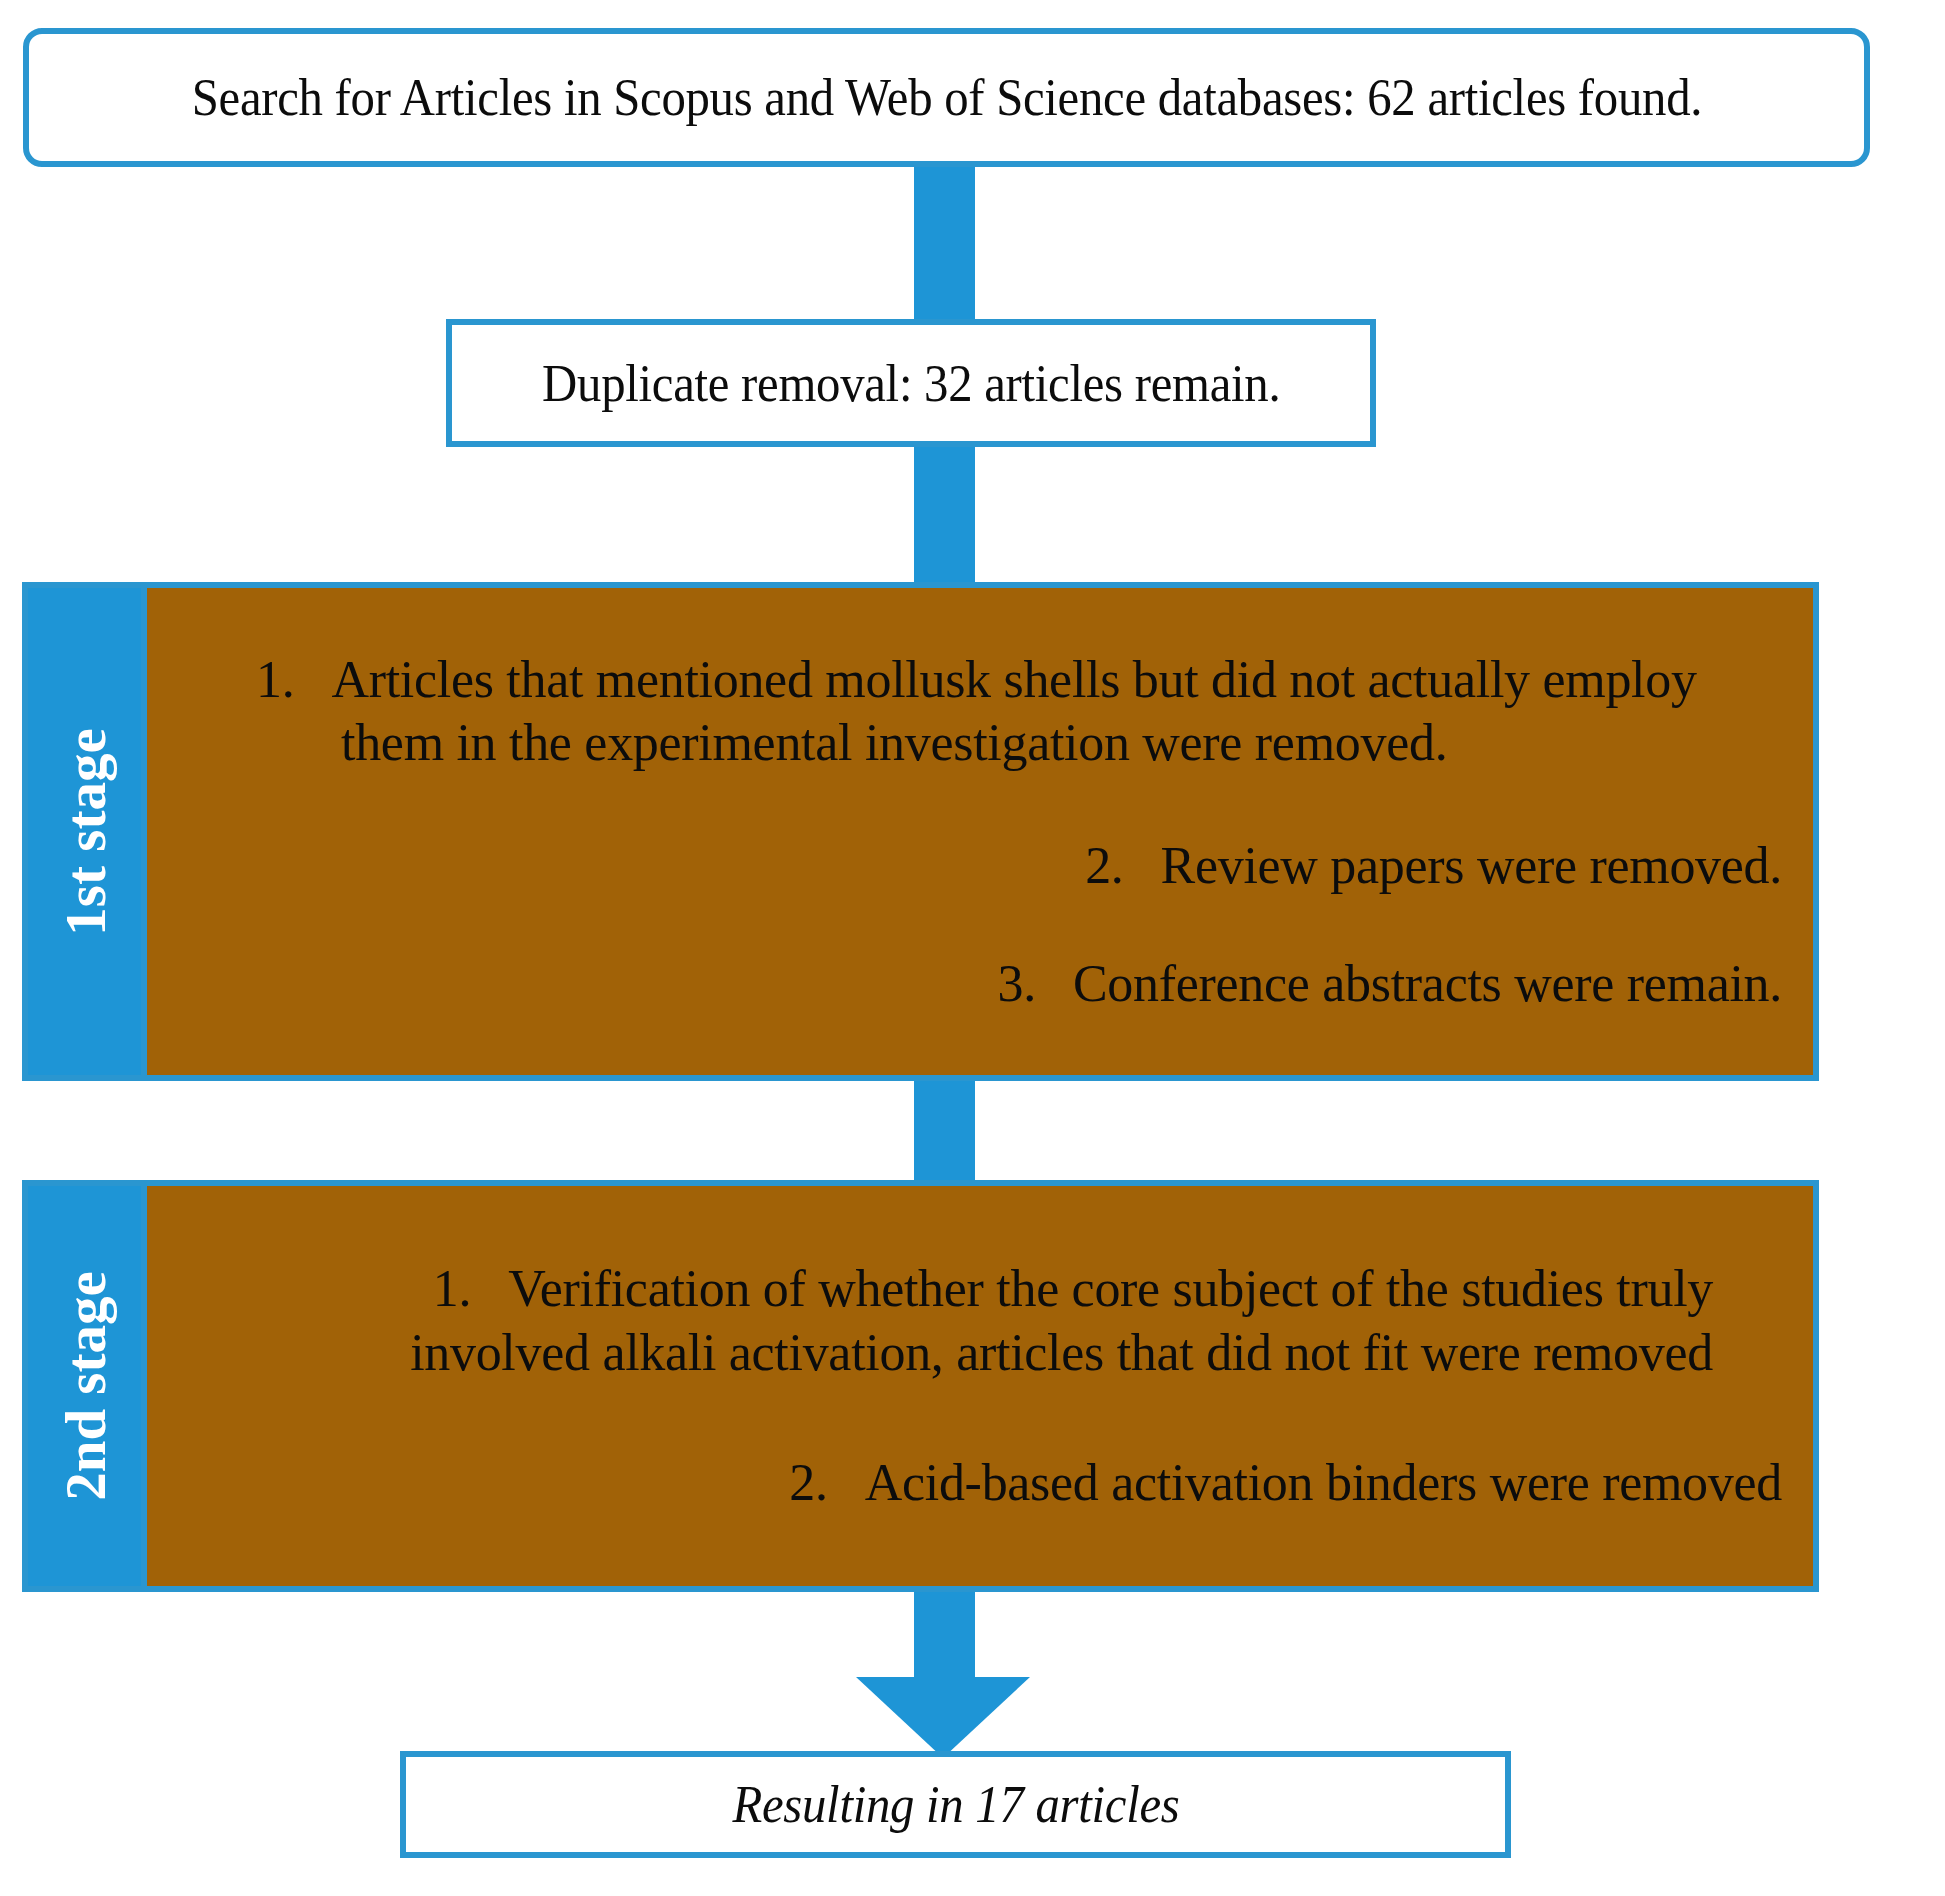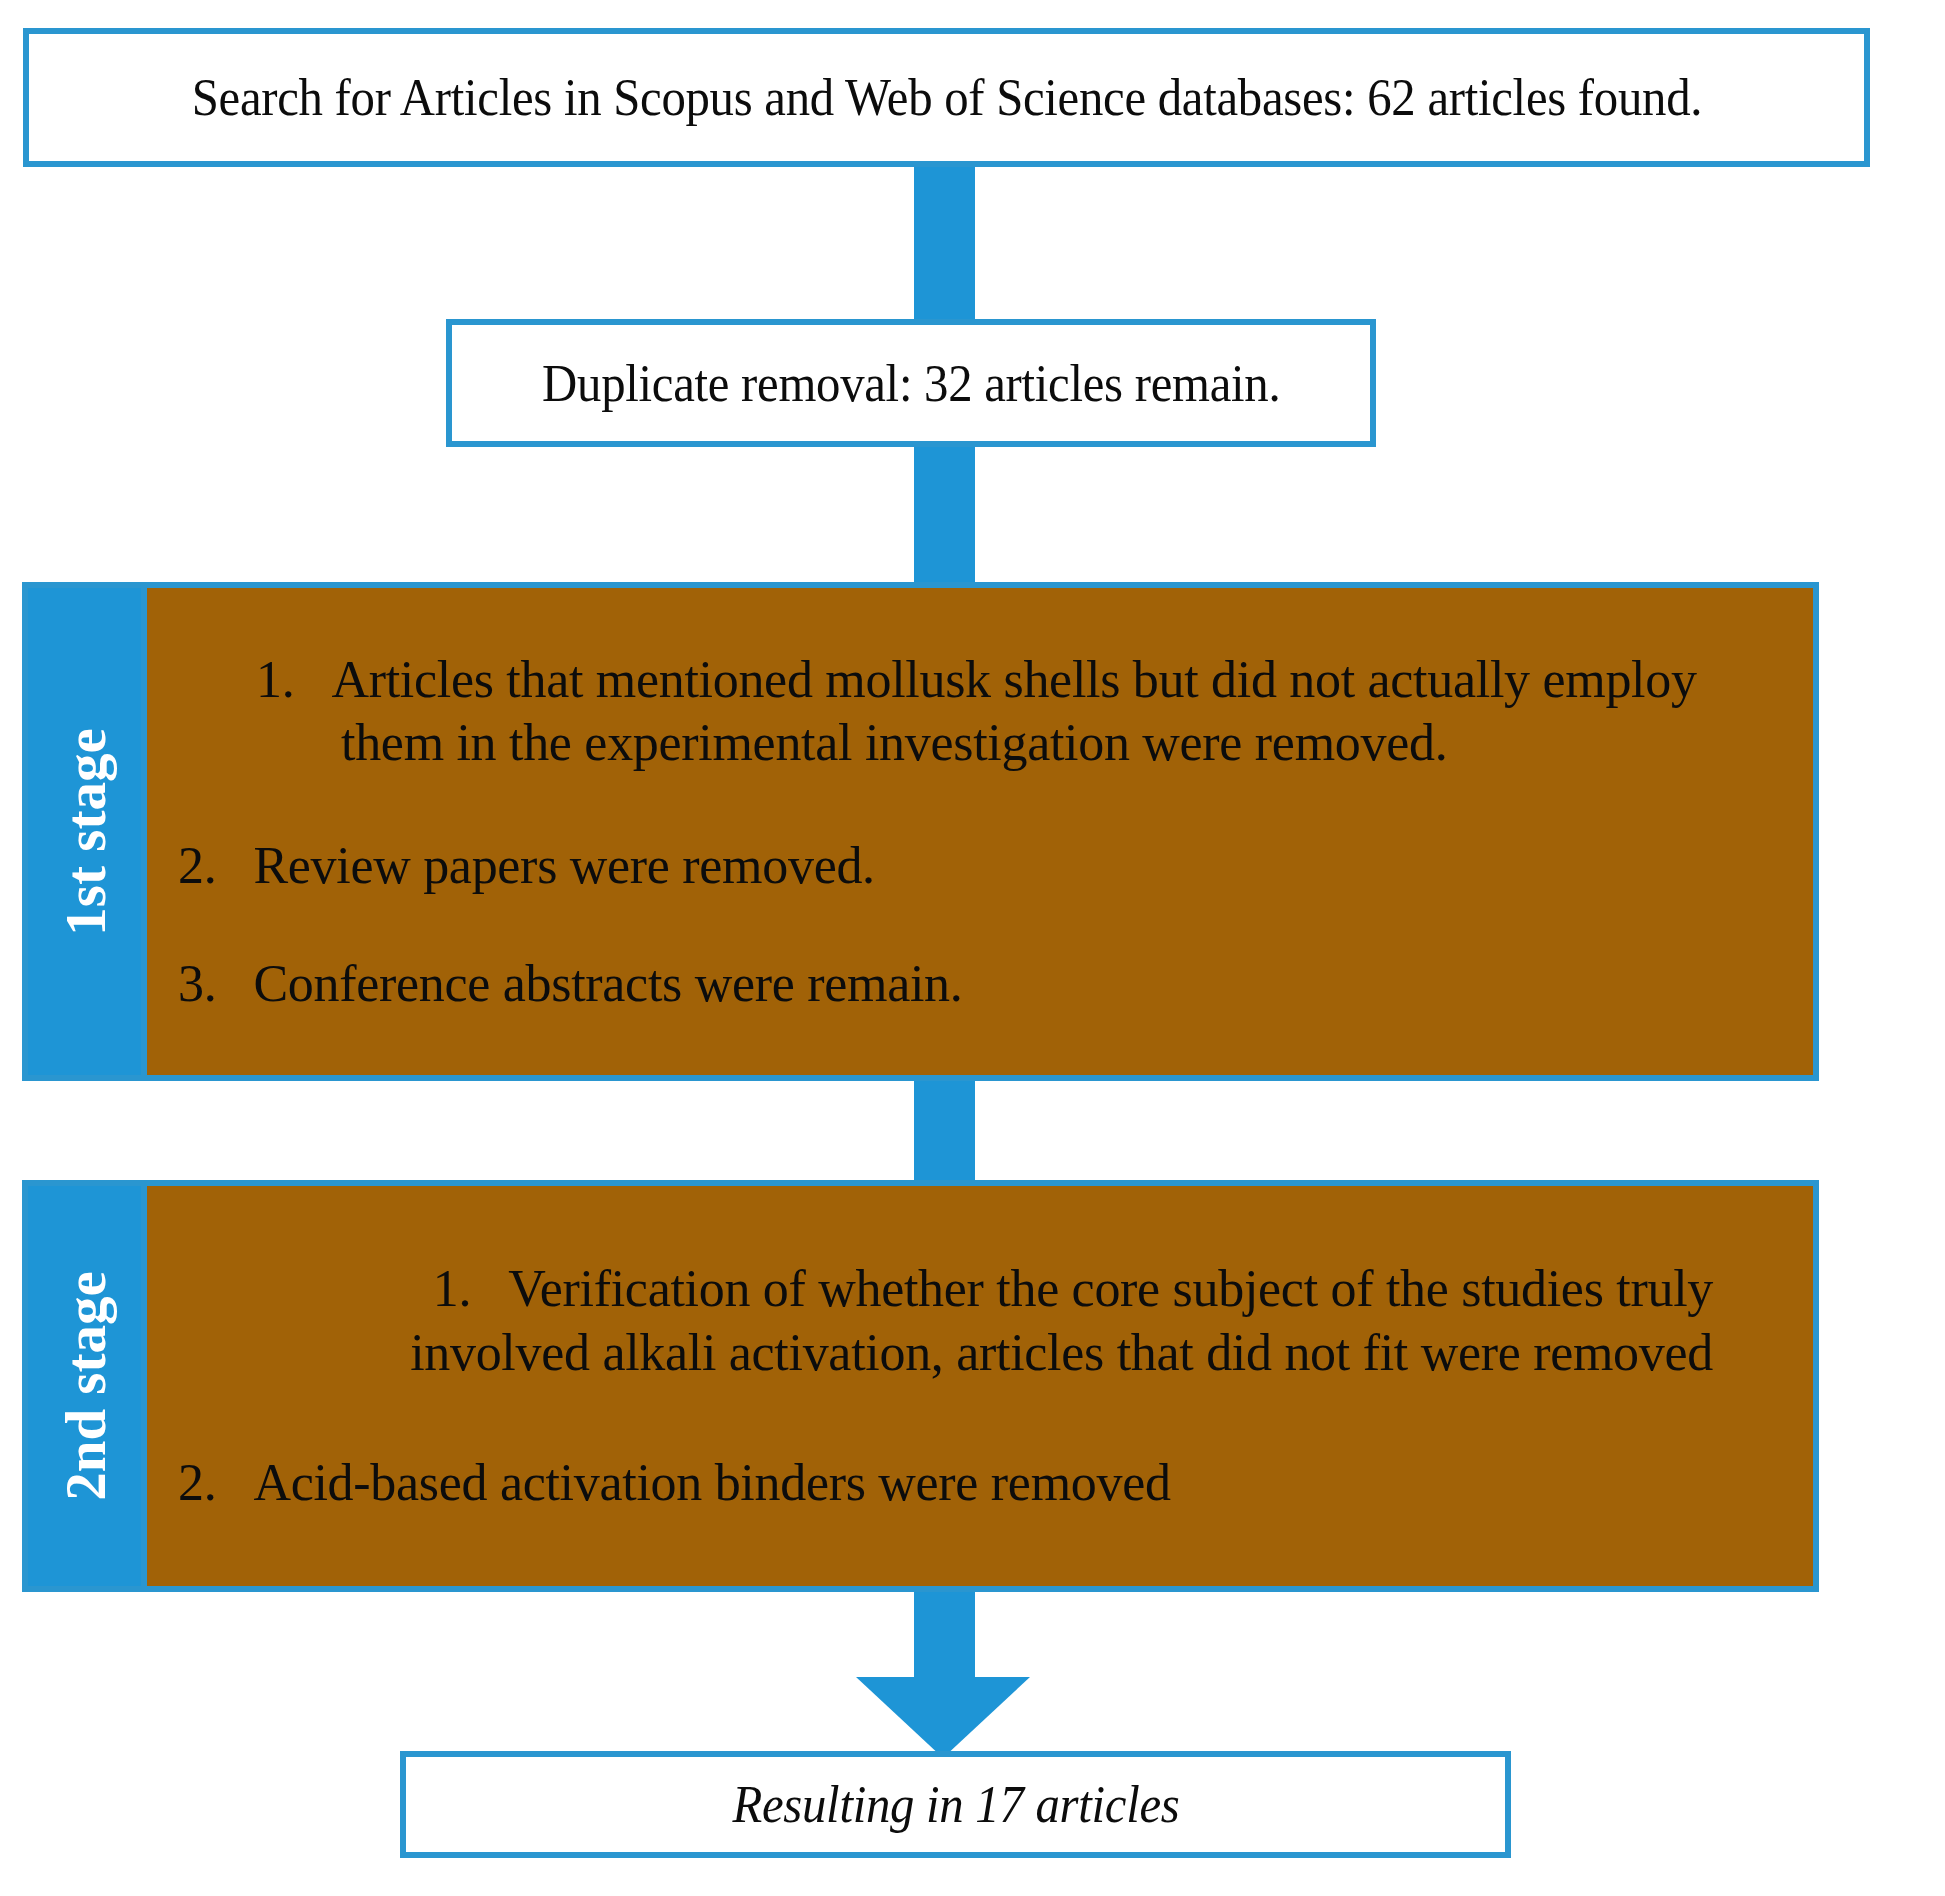--- a/index.html
+++ b/index.html
@@ -42,20 +42,21 @@
     transform-origin: center center;
     white-space: nowrap;
   }
 
   
   #box-search {
     left: 23.4px;
     top: 28px;
     width: 1847px;
     height: 139px;
+    border-radius: 19px;
   }
   #box-search .node-text { font-size: 53px; }
 
   
   #box-duplicate {
     left: 446px;
     top: 319px;
     width: 930px;
     height: 128px;
   }
@@ -131,21 +132,21 @@
     flex-direction: column;
     justify-content: center;
   }
   .stage-item {
     display: block;
     font-family: "Liberation Serif", "DejaVu Serif", serif;
     color: #0c0c0c;
     font-size: 52px;
     line-height: 1.22;
     letter-spacing: -0.3px;
-    text-align: left;
+    text-align: right;
     padding: 0 31px;
   }
   .stage-item .num { display: inline; }
   .stage-item .gap { display: inline-block; width: 37px; }
 
   #stage-1 { left: 22px; top: 582px;  width: 1797px; height: 499px; }
   #stage-1 .stage-panel { padding: 14.7px 0; }
   #stage-1 .stage-item.it1 {
     text-align: left;
     padding-left: 194px;

